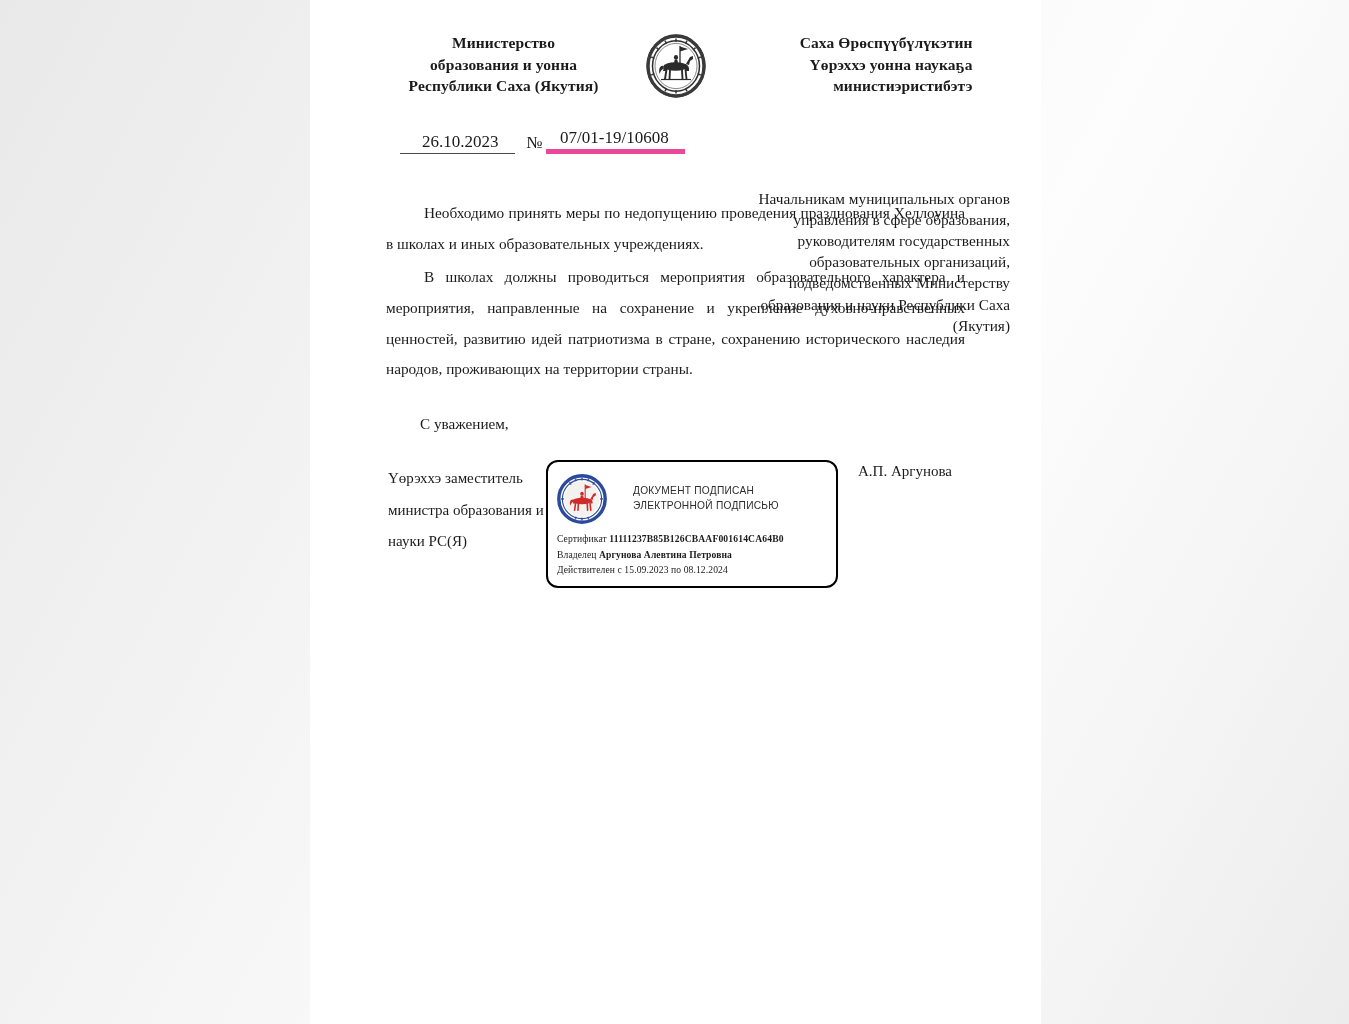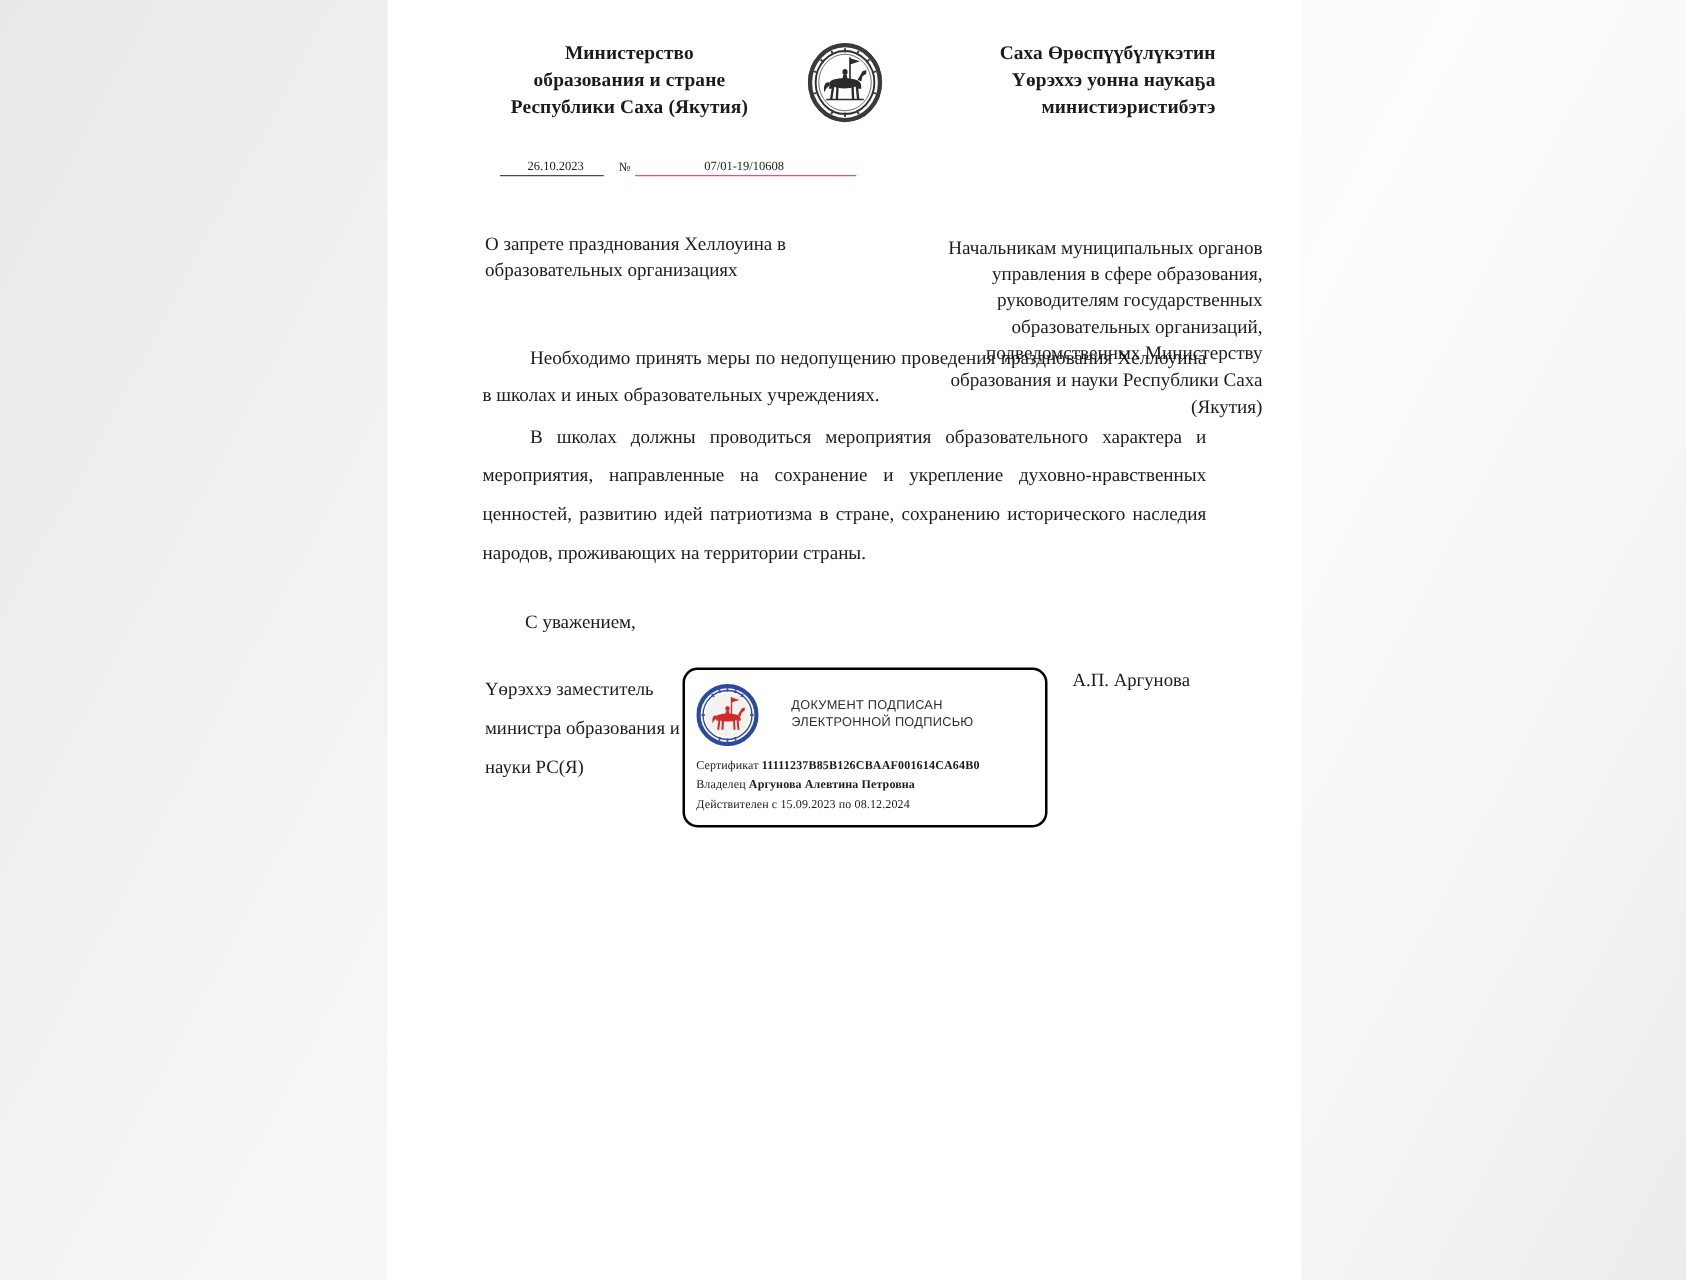--- a/index.html
+++ b/index.html
@@ -76,35 +76,35 @@
   .contacts .lnk2 {
     color: #2a3fb8;
     text-decoration: underline;
   }
 
   
   .refline {
     margin: 29px 0 0 90px;
     display: flex;
     align-items: flex-end;
-    font-size: 10px;
+    font-size: 17px;
     width: 285px;
   }
   .refline .date {
     border-bottom: 1px solid #4a4a4a;
     padding: 0 16px 1px 22px;
     text-align: center;
     flex: 0 0 auto;
   }
   .refline .nosym {
     padding: 0 3px 1px 12px;
     flex: 0 0 auto;
   }
   .refline .num {
-    border-bottom: 1px solid #ec4899;
+    border-bottom: 5px solid #ec4899;
     padding: 0 10px 1px 8px;
     flex: 1 1 auto;
     text-align: center;
   }
 
   
   .addressee {
     position: absolute;
     left: 438px;
     top: 188px;
@@ -202,21 +202,21 @@
 </head>
 <body>
 
 <div class="viewport">
   <div class="page">
 
     <div class="letterhead">
 
       <div class="lh-col lh-left">
         <div>Министерство</div>
-        <div>образования и стране</div>
+        <div>образования и уонна</div>
         <div>Республики Саха (Якутия)</div>
       </div>
 
       <div class="emblem-wrap">
         <svg class="emblem" width="62" height="66" viewBox="0 0 62 66">
           <ellipse cx="31" cy="33" rx="29" ry="31" fill="#ffffff" stroke="#4a4a4a" stroke-width="1"></ellipse>
           <ellipse cx="31" cy="33" rx="28" ry="30" fill="none" stroke="#3a3a3a" stroke-width="3.4"></ellipse>
           <ellipse cx="31" cy="33" rx="23.5" ry="25.2" fill="#fbfbfb" stroke="#2e2e2e" stroke-width="1.5"></ellipse>
           <ellipse cx="31" cy="33" rx="21" ry="22.6" fill="#ffffff" stroke="#5a5a5a" stroke-width=".7"></ellipse>
 
@@ -268,21 +268,20 @@
 
 
     <div class="refline">
       <span class="date">26.10.2023</span>
       <span class="nosym">№</span>
       <span class="num">07/01-19/10608</span>
     </div>
 
     <div class="addressee">Начальникам муниципальных органов управления в сфере образования, руководителям государственных образовательных организаций, подведомственных Министерству образования и науки Республики Саха (Якутия)</div>
 
-    <div class="subject">О запрете празднования Хеллоуина в образовательных организациях</div>
 
     <div class="body">
       <p>Необходимо принять меры по недопущению проведения празднования Хеллоуина в школах и иных образовательных учреждениях.</p>
       <p>В школах должны проводиться мероприятия образовательного характера и мероприятия, направленные на сохранение и укрепление духовно-нравственных ценностей, развитию идей патриотизма в стране, сохранению исторического наследия народов, проживающих на территории страны.</p>
     </div>
 
     <div class="closing">С уважением,</div>
 
     <div class="sigzone">
 

